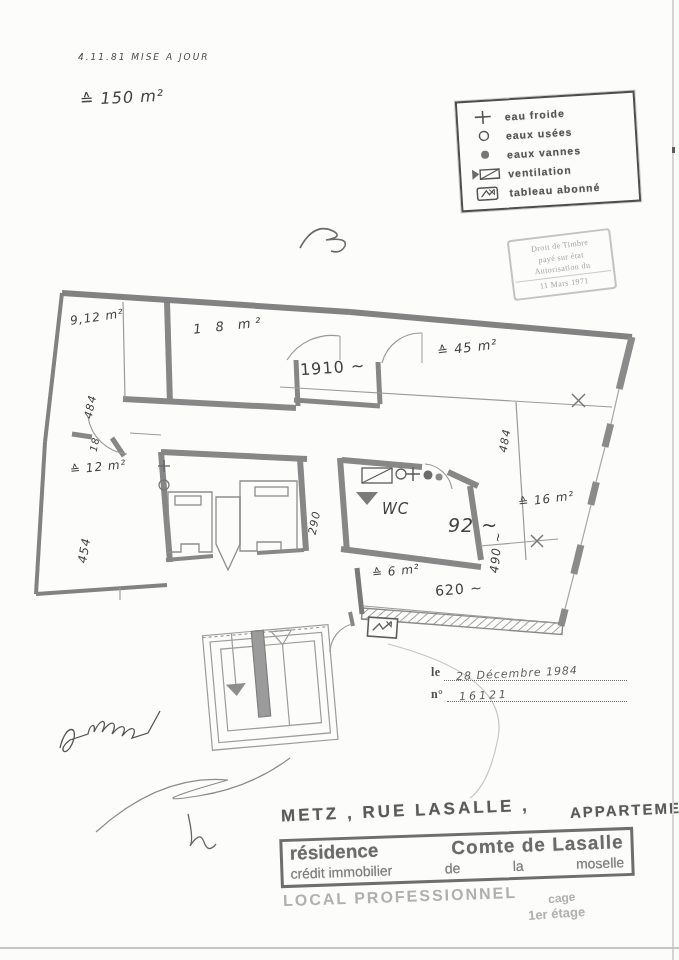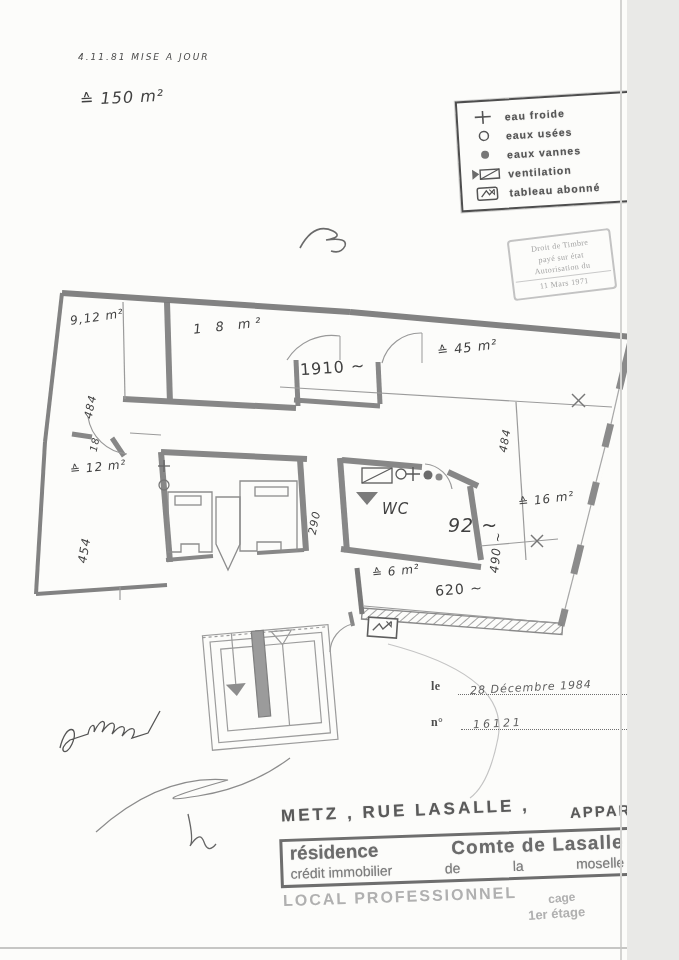--- a/index.html
+++ b/index.html
@@ -1,16 +1,16 @@
 <!DOCTYPE html>
 <html><head>
 <meta charset="utf-8">
 <style>
   html,body{margin:0;padding:0;background:#e9e9e7;}
-  .page{position:relative;width:627px;height:960px;background:#fcfcfa;overflow:hidden;
+  .page{position:relative;width:679px;height:960px;background:#fcfcfa;overflow:hidden;
         font-family:"Liberation Sans",sans-serif;}
   .abs{position:absolute;}
   
   .hand{position:absolute;font-family:"DejaVu Sans",sans-serif;font-style:italic;
         color:#414141;white-space:nowrap;letter-spacing:1px;}
   .vert{transform-origin:0 50%;}
   
   .stamp-txt{font-family:"Liberation Sans",sans-serif;font-weight:bold;color:#5a5a5a;
         text-shadow:0 0 1px rgba(90,90,90,.45);white-space:nowrap;}
   
@@ -23,21 +23,21 @@
         text-shadow:0 0 1px rgba(90,90,90,.5);white-space:nowrap;}
   
   .tax{position:absolute;left:510px;top:234px;width:96px;border:2px solid #c3c3c3;
         border-radius:4px;transform:rotate(-7deg);padding:4px 2px;text-align:center;}
   .tax div{font-family:"Liberation Serif",serif;font-size:8px;color:#a2a2a2;
         line-height:1.45;letter-spacing:.4px;white-space:nowrap;}
   
   .notary{position:absolute;left:431px;top:659px;width:196px;
         font-family:"Liberation Serif",serif;font-weight:bold;font-size:12px;
         color:#4d4d4d;letter-spacing:.3px;line-height:1.3;}
-  .notary .row{display:flex;align-items:flex-end;margin-top:20px;gap:14px;}
+  .notary .row{display:flex;align-items:flex-end;margin-top:6px;}
   .notary .fill{flex:1;border-bottom:1.6px dotted #6e6e6e;height:13px;position:relative;margin-left:4px;}
   .notary .hv{position:absolute;left:12px;bottom:-2px;font-family:"DejaVu Sans",sans-serif;
         font-style:italic;font-weight:normal;color:#5f5f5f;font-size:11px;
         transform:rotate(-3deg);white-space:nowrap;letter-spacing:1px;}
   
   .city-line{position:absolute;left:281px;top:797px;transform:rotate(-2.5deg);display:flex;gap:40px;}
   .city-line .a{font-size:17px;letter-spacing:3px;}
   .city-line .b{font-size:15px;letter-spacing:2px;margin-top:10px;}
   .res-box{position:absolute;left:280px;top:833px;width:334px;transform:rotate(-2deg);
         border:3px solid #6e6e6e;padding:1px 7px 3px 7px;background:rgba(252,252,250,.4);}

